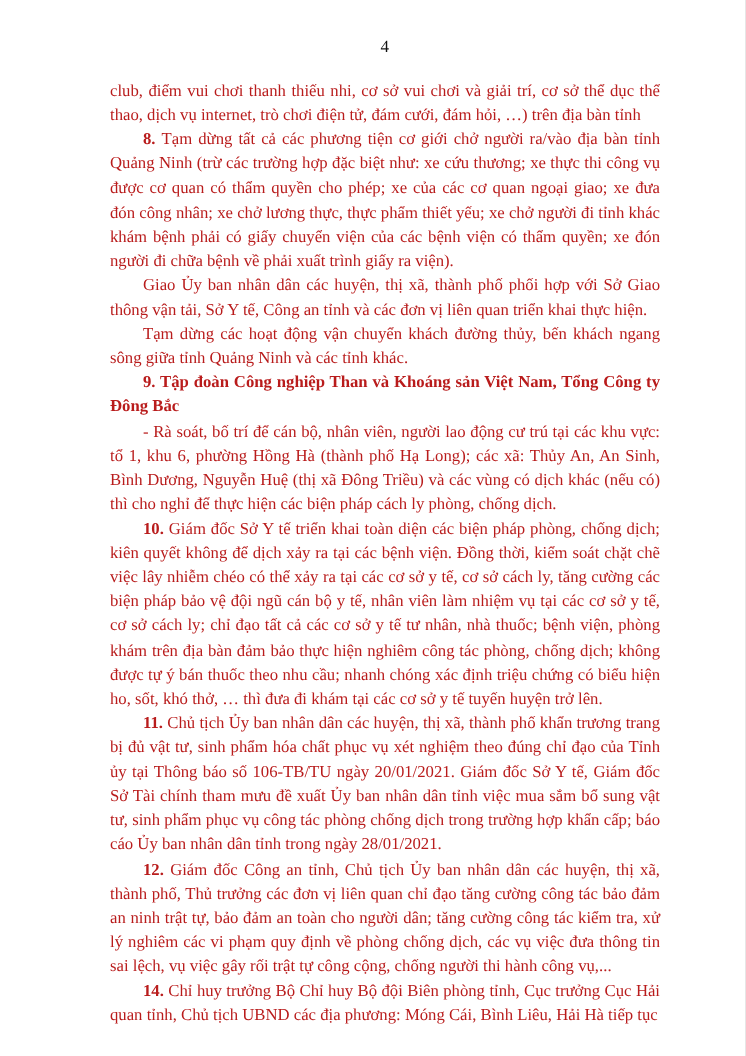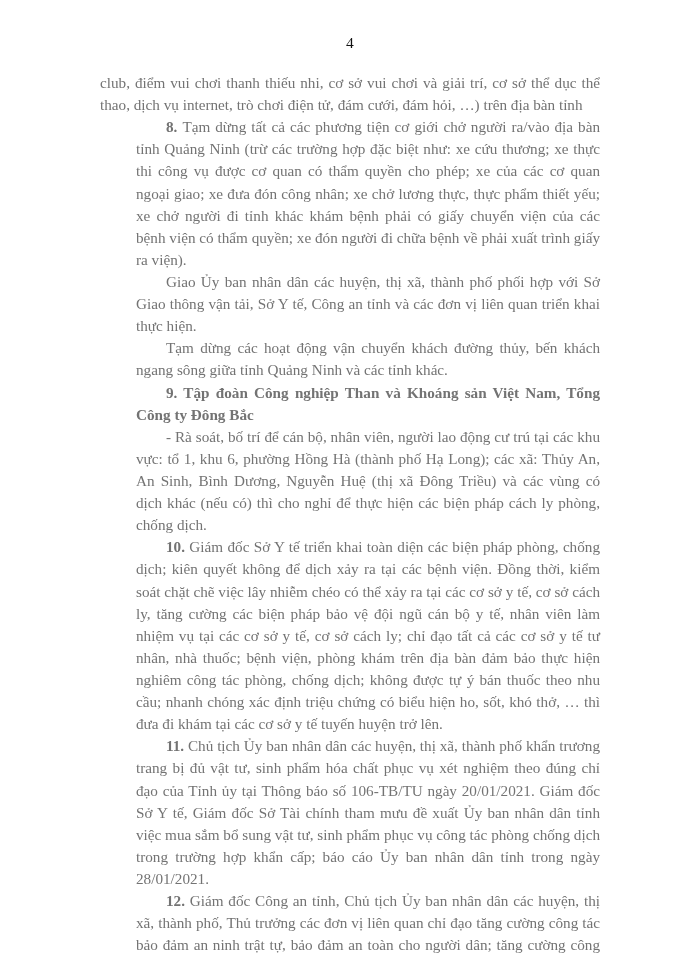--- a/index.html
+++ b/index.html
@@ -23,28 +23,27 @@
     text-align: center;
     font-size: 15.5px;
     color: #111;
     margin: 0 0 20px 0;
     letter-spacing: 0.2px;
   }
   .body-text p {
     margin: 0;
     font-size: 15.2px;
     line-height: 1.455;
-    color: #737373;
+    color: #b91c1c;
     text-align: justify;
     text-justify: inter-word;
     hyphens: none;
   }
   .body-text p.indent {
     text-indent: 30px;
-    margin-left: 36px;
   }
   b {
     font-weight: bold;
   }
 </style>
 </head>
 <body>
 
 <div class="page">
   <div class="page-number">4</div>

